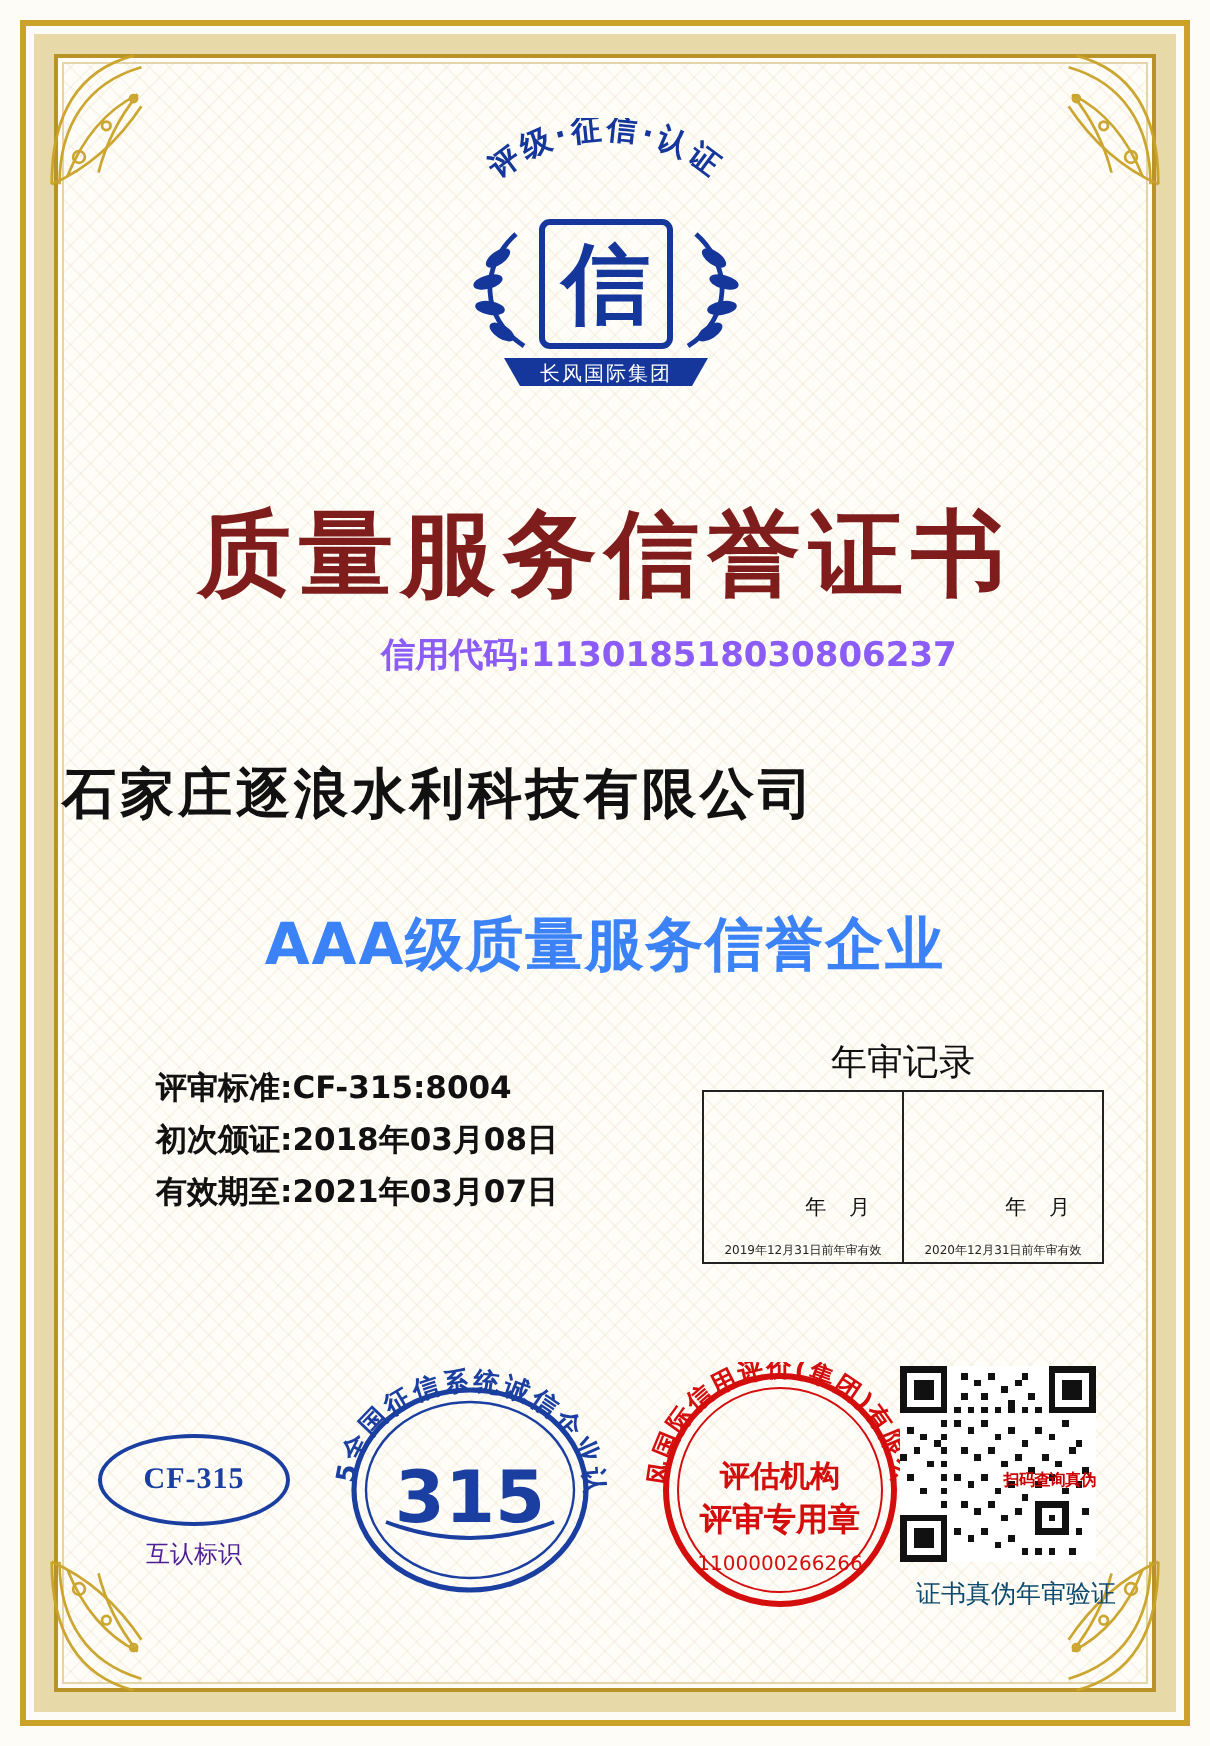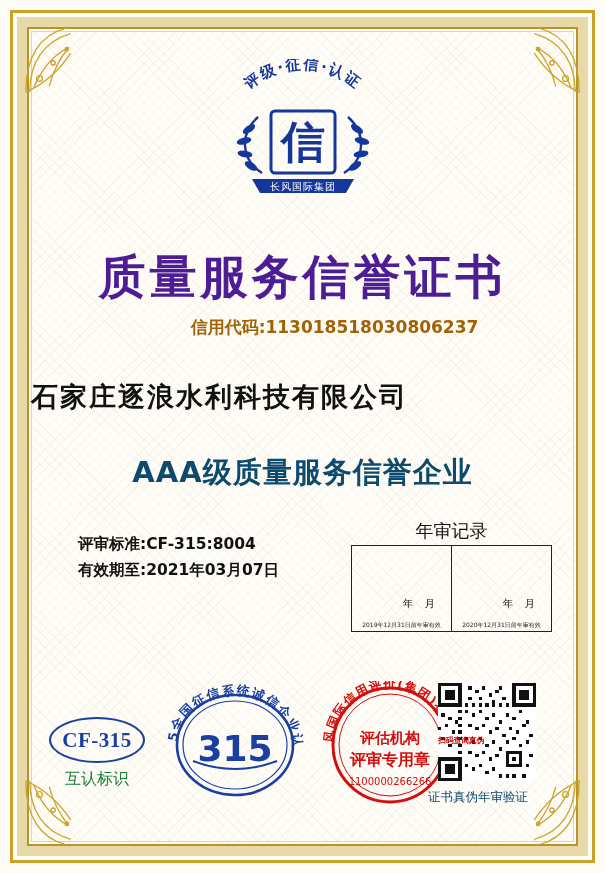--- a/index.html
+++ b/index.html
@@ -88,32 +88,32 @@
   
   .title {
     position: absolute;
     top: 215px;
     left: 0; right: 0;
     text-align: center;
     font-family: "DejaVu Sans", "Liberation Sans", sans-serif;
     font-weight: bold;
     font-size: 47px;
     letter-spacing: 4px;
-    color: #4c1d95;
+    color: #7f1d1d;
   }
 
   .credit-code {
     position: absolute;
     top: 285px;
     left: 0; right: 0;
     text-align: center;
     font-family: "DejaVu Sans", "Liberation Sans", sans-serif;
     font-weight: bold;
     font-size: 17px;
-    color: #a16207;
+    color: #8b5cf6;
     padding-left: 64px;
   }
 
   .company {
     position: absolute;
     top: 348px;
     left: 0; right: 0;
     font-family: "DejaVu Sans", "Liberation Sans", sans-serif;
     font-weight: bold;
     font-size: 27px;
@@ -123,21 +123,21 @@
 
   .grade {
     position: absolute;
     top: 422px;
     left: 0; right: 0;
     text-align: center;
     font-family: "DejaVu Sans", "Liberation Sans", sans-serif;
     font-weight: bold;
     font-size: 29px;
     letter-spacing: 1px;
-    color: #0c4a6e;
+    color: #3b82f6;
   }
 
   
   .details {
     position: absolute;
     left: 47px;
     top: 500px;
     font-family: "DejaVu Sans", "Liberation Sans", sans-serif;
     font-size: 15.5px;
     font-weight: bold;
@@ -205,29 +205,29 @@
     text-align: center;
   }
   .seal-cf .ellipse {
     width: 92px; height: 42px;
     border: 2px solid #1a3fa0;
     border-radius: 50%;
     display: flex; align-items: center; justify-content: center;
     color: #1a3fa0;
     font-family: "Liberation Serif", serif;
     font-weight: bold;
-    font-size: 21px;
+    font-size: 15px;
     letter-spacing: 0.5px;
     margin: 0 auto;
   }
   .seal-cf .cap {
     margin-top: 6px;
     font-family: "DejaVu Sans", "Liberation Sans", sans-serif;
-    font-size: 16px;
-    color: #15803d;
+    font-size: 12px;
+    color: #4c1d95;
   }
 
   .seal-315 {
     position: absolute;
     left: 128px;
     top: 22px;
     width: 152px;
     height: 120px;
   }
   .seal-315 svg { width: 152px; height: 120px; display: block; }
@@ -236,24 +236,24 @@
     position: absolute;
     left: 288px;
     top: 20px;
     width: 142px;
     height: 128px;
   }
   .seal-red svg { width: 142px; height: 128px; display: block; }
 
   .qr-block {
     position: absolute;
-    right: 28px;
+    right: 16px;
     top: 22px;
     width: 118px;
-    text-align: left;
+    text-align: right;
   }
   .qr {
     width: 98px;
     height: 98px;
     margin: 0 auto;
     position: relative;
     background: #fff;
   }
   .qr svg { display: block; }
   .qr-overlay {
@@ -370,20 +370,21 @@
     <div class="credit-code">
       <span>信用代码:</span><span>113018518030806237</span>
     </div>
 
     <div class="company">石家庄逐浪水利科技有限公司</div>
 
     <div class="grade">AAA级质量服务信誉企业</div>
 
     <div class="details">
       <div>评审标准:CF-315:8004</div>
+      <div>初次颁证:2018年03月08日</div>
       <div>有效期至:2021年03月07日</div>
     </div>
 
     <div class="review">
       <div class="review-title">年审记录</div>
       <div class="review-table">
         <div class="review-cell">
           <div class="ym">年 月</div>
           <div class="note">2019年12月31日前年审有效</div>
         </div>

